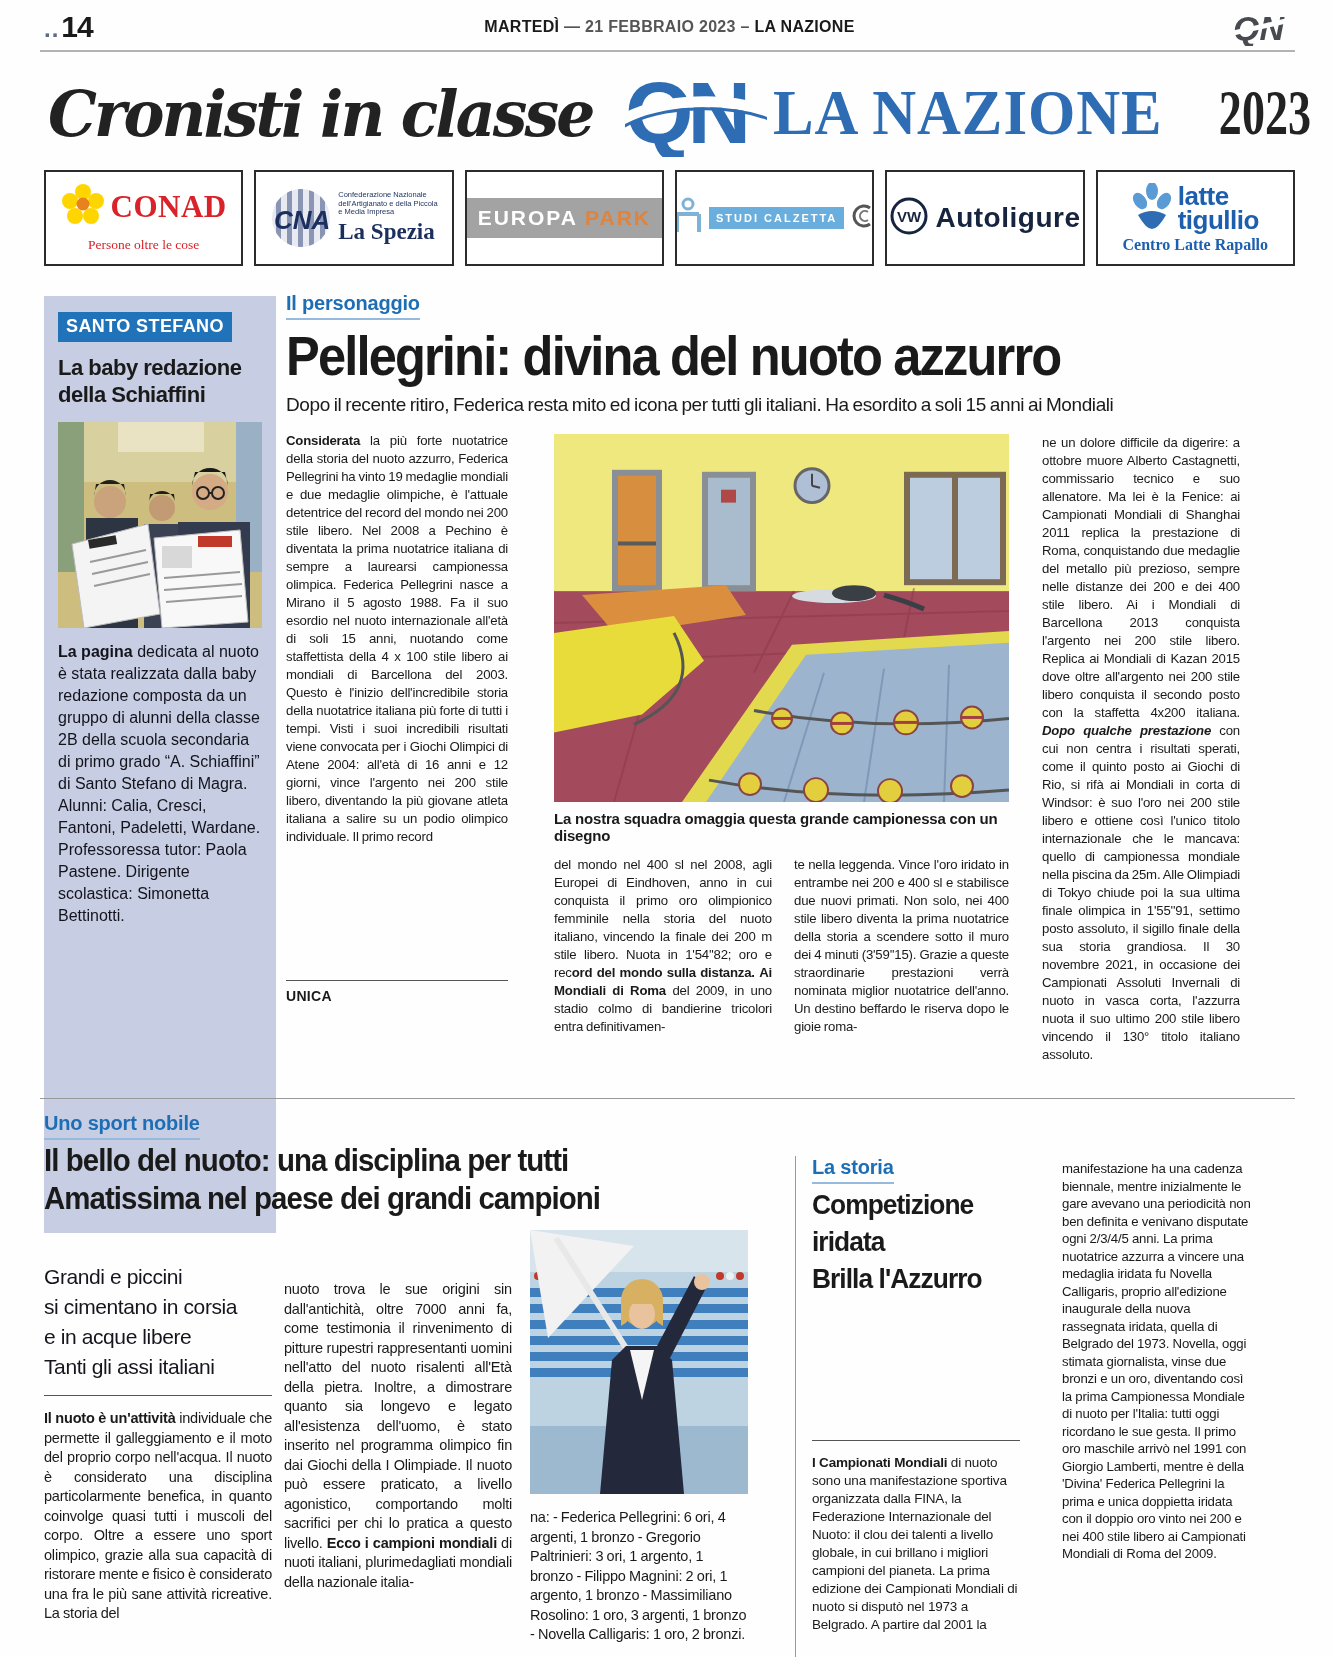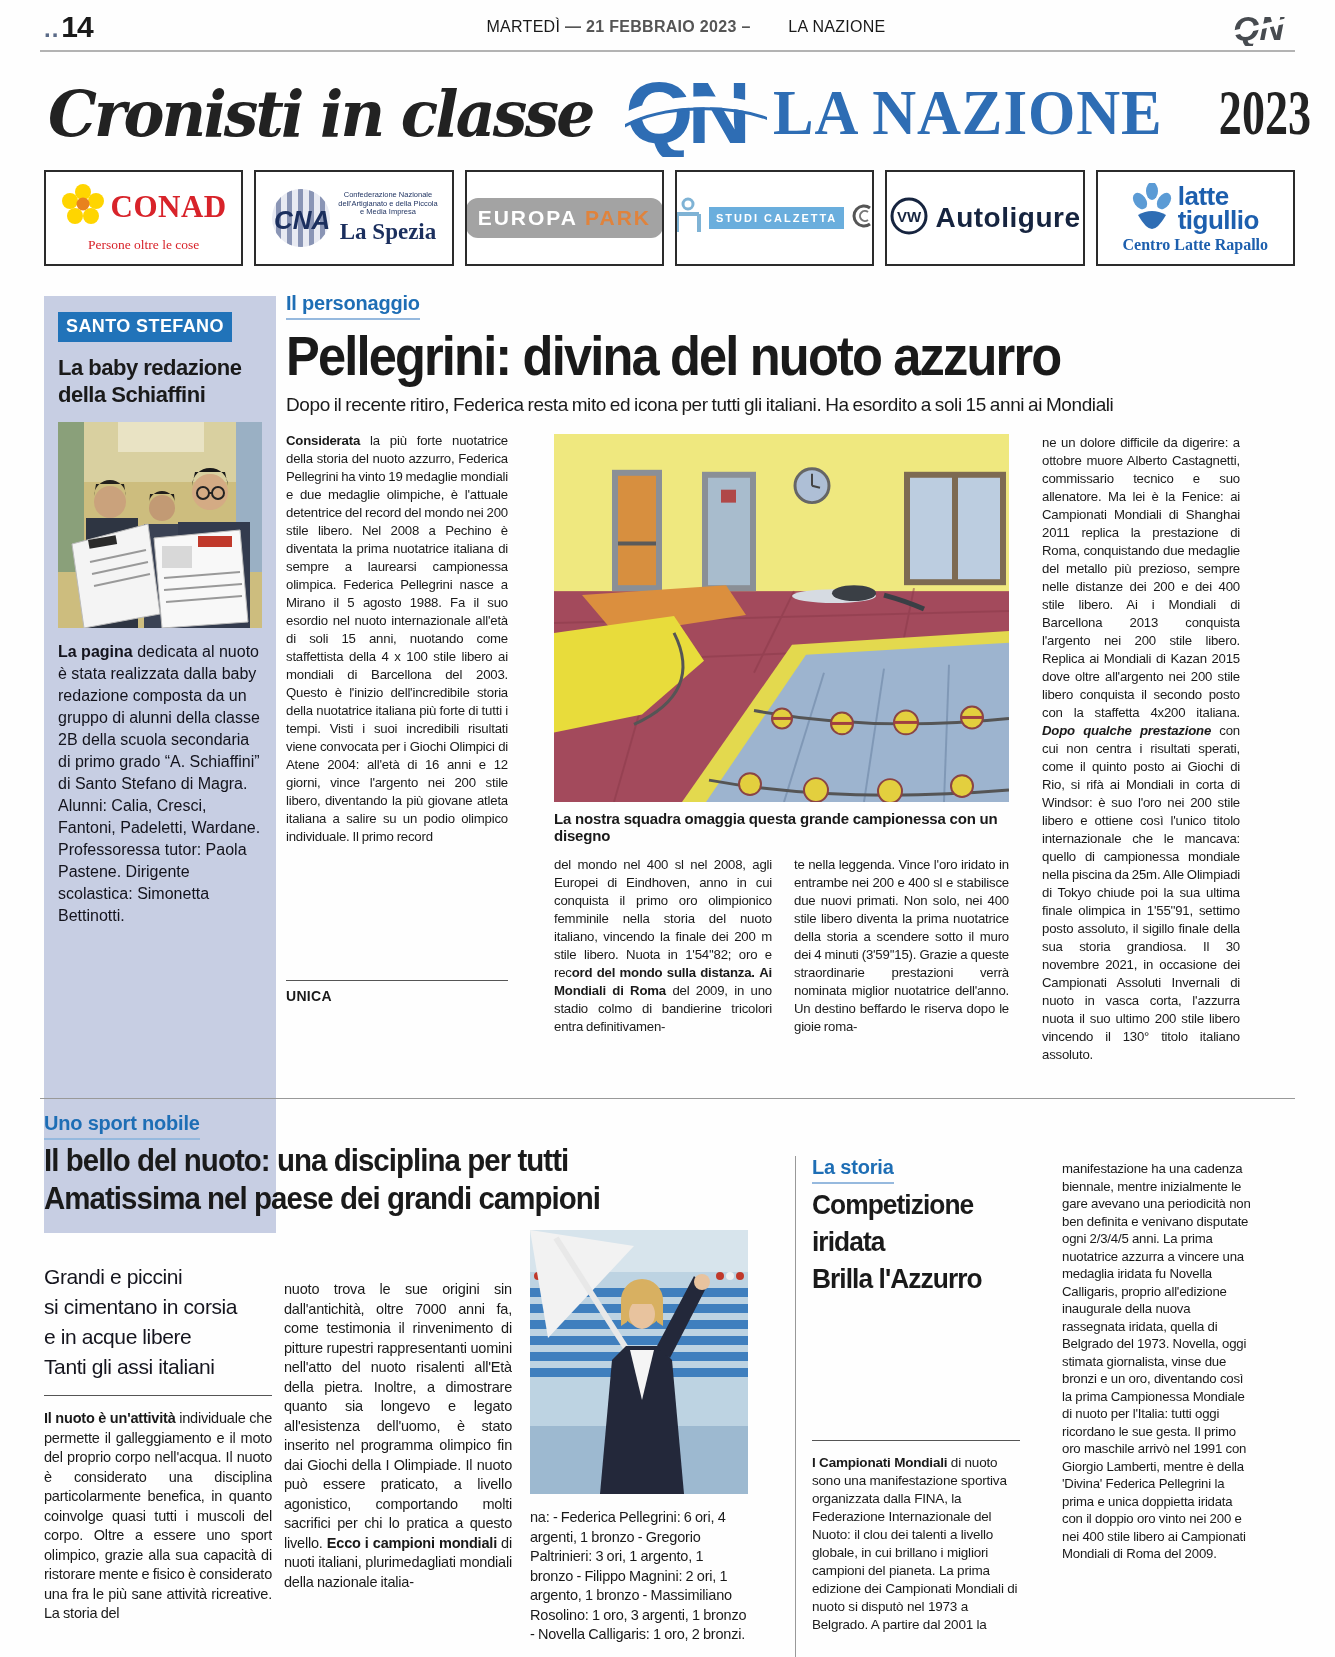--- a/index.html
+++ b/index.html
@@ -3,44 +3,44 @@
 <meta charset="utf-8">
 <style>
   html,body{margin:0;padding:0;background:#e8e8e8;}
   .page{position:relative;width:1335px;height:1657px;margin:0 auto;background:#fefefe;
         overflow:hidden;font-family:"Liberation Sans",sans-serif;color:#1a1a1a;}
   
   .masthead{position:absolute;top:10px;left:44px;right:40px;height:38px;}
   .pagenum{position:absolute;left:0;top:0;font-size:30px;font-weight:bold;letter-spacing:-1px;}
   .pagenum .dots{color:#5b6b88;font-size:24px;margin-right:2px;letter-spacing:1px;}
   .dateline{position:absolute;left:0;right:0;top:8px;text-align:center;font-size:16px;letter-spacing:.3px;}
-  .dateline .dl-day,.dateline .dl-brand{font-weight:normal;margin-left:33px;}
+  .dateline .dl-day,.dateline .dl-brand{font-weight:bold;}
   .dateline .dl-mid{color:#555;font-weight:600;}
   .qn-small{position:absolute;right:0;top:0;width:62px;height:36px;}
   .masthead-rule{position:absolute;top:50px;left:40px;right:40px;border-top:2px solid #b3b3b3;}
   
   .banner{position:absolute;top:64px;left:48px;right:42px;height:98px;display:flex;align-items:center;}
   .script-title{font-family:"DejaVu Serif",serif;font-style:italic;font-weight:bold;font-size:64px;
                 letter-spacing:-3px;color:#222;transform:scaleX(.96);transform-origin:left;white-space:nowrap;}
   .banner-qn{width:142px;height:88px;margin-left:10px;flex:none;}
   .banner-brand{font-family:"Liberation Serif",serif;font-weight:bold;color:#2e6db4;font-size:64px;
                 letter-spacing:1px;transform:scaleX(.95);transform-origin:left;white-space:nowrap;margin-left:6px;}
   .banner-year{font-family:"Liberation Serif",serif;font-weight:bold;font-size:64px;color:#222;
                margin-left:auto;transform:scaleX(.72);transform-origin:right;white-space:nowrap;}
   
   .sponsors{position:absolute;top:170px;left:44px;right:40px;display:flex;gap:11px;}
   .sponsor{flex:1;height:92px;border:2px solid #2b2b2b;background:#fff;display:flex;flex-direction:column;
            align-items:center;justify-content:center;overflow:hidden;}
   .sp-row{display:flex;align-items:center;gap:6px;}
   .conad-name{font-family:"Liberation Serif",serif;font-weight:bold;color:#d8232a;font-size:31px;letter-spacing:.5px;}
   .conad-tag{font-family:"Liberation Serif",serif;color:#d8232a;font-size:13.5px;margin-top:6px;}
-  .cna-text{display:flex;flex-direction:column;color:#1b2f5e;align-items:center;}
+  .cna-text{display:flex;flex-direction:column;color:#1b2f5e;}
   .cna-small{font-size:7.5px;line-height:8.5px;}
   .cna-city{font-family:"Liberation Serif",serif;font-size:23px;font-weight:bold;margin-top:2px;}
-  .ep-bar{background:#a3a3a3;padding:8px 12px;font-weight:bold;font-size:21px;letter-spacing:2px;white-space:nowrap;border-radius:12px;}
+  .ep-bar{background:#a3a3a3;padding:8px 12px;font-weight:bold;font-size:21px;letter-spacing:2px;white-space:nowrap;}
   .ep-w1{color:#fff;}.ep-w2{color:#e0833c;}
   .sc-bar{background:#6aaedd;color:#fff;font-size:11px;letter-spacing:2px;padding:5px 7px;font-weight:bold;white-space:nowrap;}
   .auto-name{color:#16243f;font-weight:bold;font-size:28px;letter-spacing:.5px;}
   .tig-names{display:flex;flex-direction:column;color:#1d5fae;font-weight:bold;font-size:26px;line-height:24px;letter-spacing:-.5px;}
   .tig-sub{font-family:"Liberation Serif",serif;color:#1d5fae;font-size:16px;font-weight:bold;margin-top:3px;}
   
   .sidebar{position:absolute;left:44px;top:296px;width:232px;height:937px;background:#c7cee3;
            padding:16px 14px;box-sizing:border-box;}
   .badge{display:inline-block;background:#2173b9;color:#fff;font-weight:bold;font-size:18px;
          padding:4px 8px 5px;letter-spacing:.4px;}

